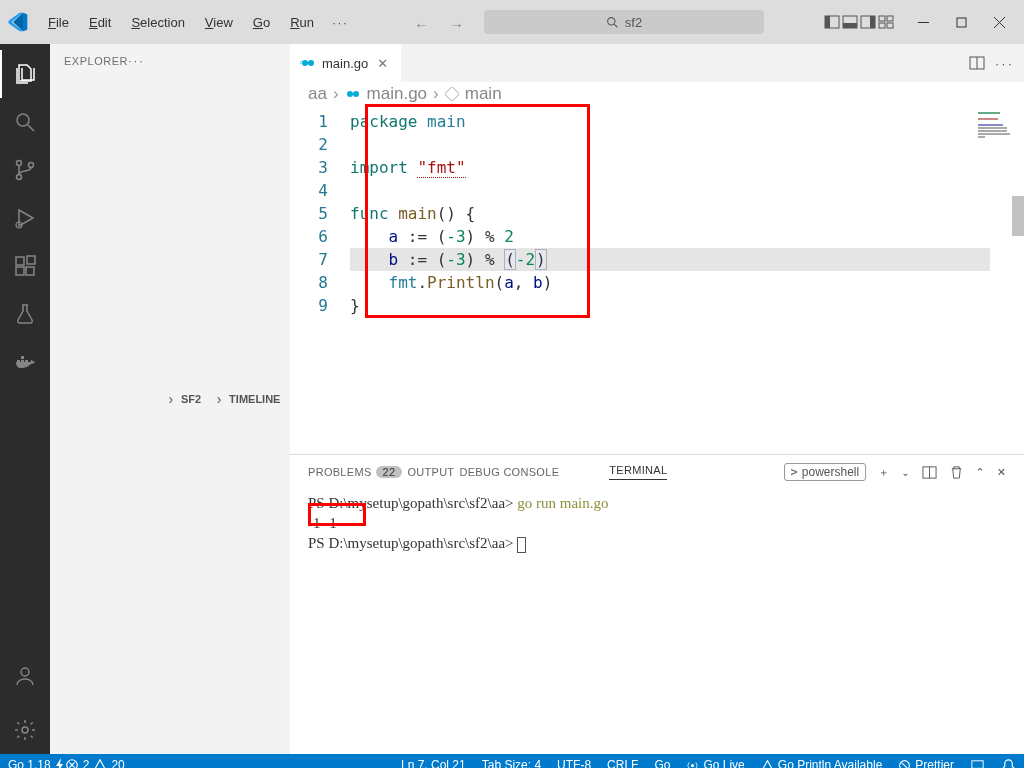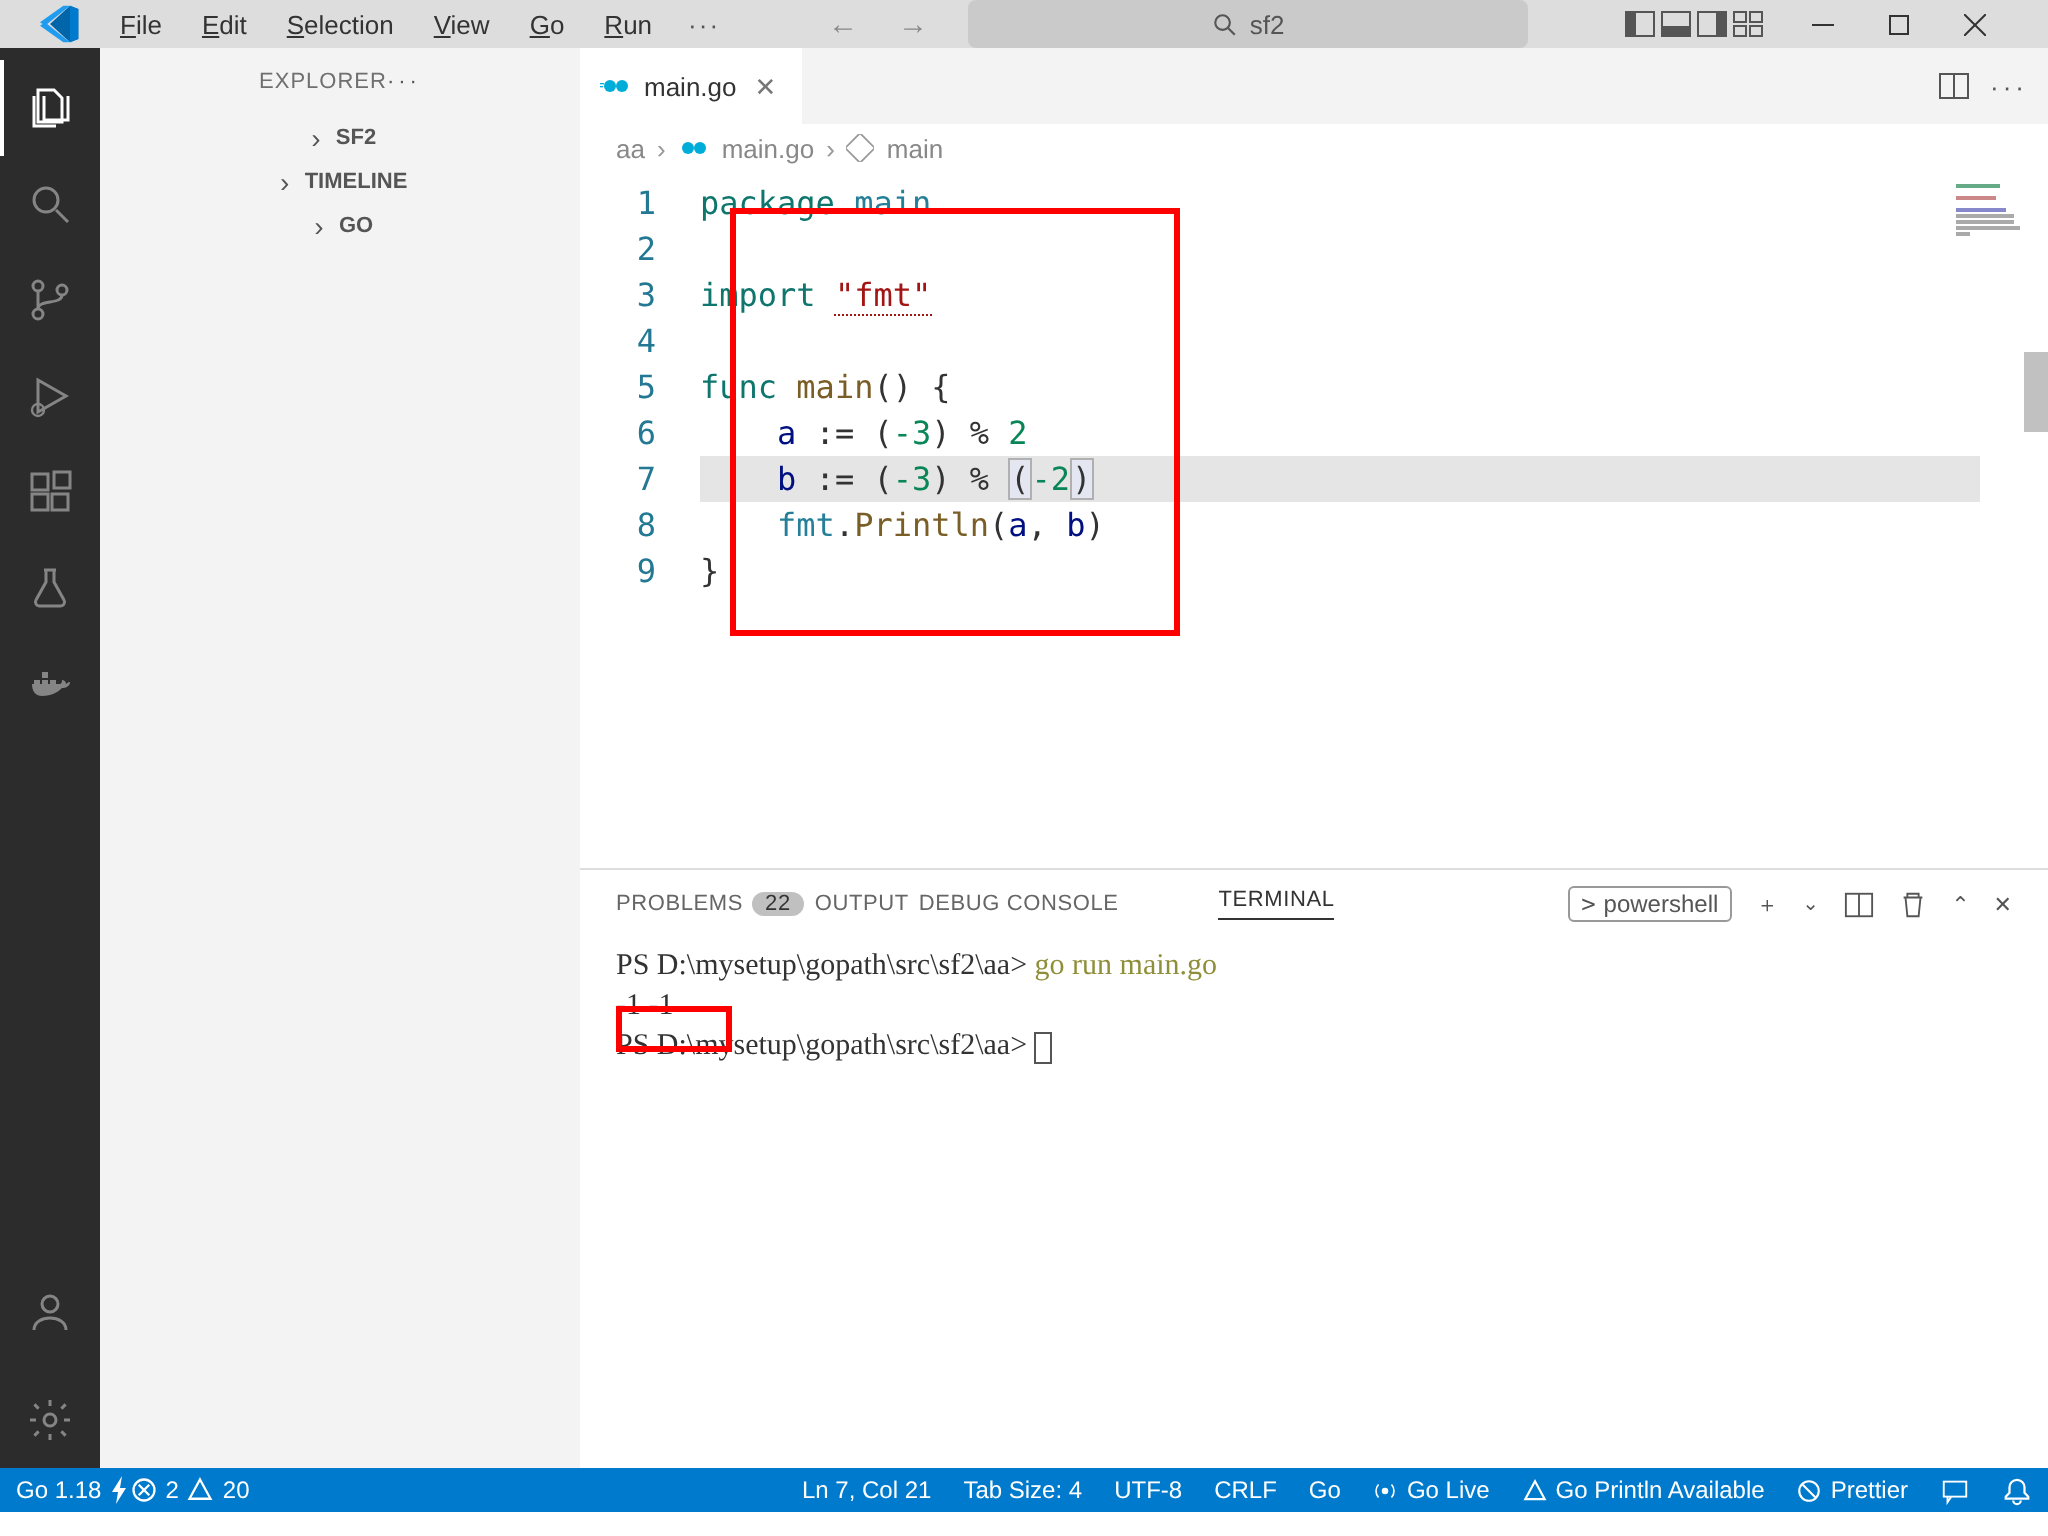--- a/index.html
+++ b/index.html
@@ -1,44 +1,44 @@
 <!DOCTYPE html>
 <html><head>
 <meta charset="utf-8">
 <style>
 * { margin:0; padding:0; box-sizing:border-box; }
 body { font-family:-apple-system,"Segoe UI",sans-serif; font-size:13px; width:1024px; height:768px; overflow:hidden; background:#fff; color:#333; }
-.titlebar { height:24px; background:#dddddd; display:flex; align-items:center; padding:0 20px; gap:4px; }
+.titlebar { height:44px; background:#dddddd; display:flex; align-items:center; padding:0 8px; gap:4px; }
 .vscode-icon { width:20px; height:20px; margin-right:8px; }
 .menu-item { padding:4px 8px; cursor:pointer; color:#333; }
 .menu-u { text-decoration:underline; }
 .tb-more { padding:4px 6px; color:#555; letter-spacing:1px; }
 .tb-spacer { flex:1; }
 .nav-arrow { padding:4px 8px; color:#888; font-size:15px; }
 .search-box { width:280px; height:24px; background:#cacaca; border-radius:4px; display:flex; align-items:center; justify-content:center; color:#555; gap:6px; margin:0 8px; }
 .win-btn { width:34px; height:28px; display:flex; align-items:center; justify-content:center; color:#444; }
 .layout-icons { display:flex; gap:2px; margin-right:8px; }
 .layout-icons svg { color:#555; }
 .main-row { display:flex; height:710px; }
 .activitybar { width:50px; background:#2c2c2c; display:flex; flex-direction:column; align-items:center; padding-top:6px; }
 .ab-item { width:50px; height:48px; display:flex; align-items:center; justify-content:center; color:#858585; cursor:pointer; position:relative; }
 .ab-item.active { color:#fff; }
 .ab-item.active::before { content:""; position:absolute; left:0; top:0; bottom:0; width:2px; background:#fff; }
 .ab-bottom { margin-top:auto; margin-bottom:6px; }
-.sidebar { width:240px; background:#f3f3f3; display:flex; flex-direction:column;align-items:center; }
+.sidebar { width:240px; background:#f3f3f3; display:flex; flex-direction:row; }
 .sb-header { height:34px; display:flex; align-items:center; padding:0 14px; color:#6f6f6f; font-size:11px; letter-spacing:.5px; justify-content:space-between; }
 .sb-more { letter-spacing:2px; color:#555; }
 .sb-section { padding:3px 6px 3px 6px; display:flex; align-items:center; gap:4px; font-weight:700; color:#555; font-size:11px; cursor:pointer; }
 .sb-section::before { content:"›"; display:inline-block; transform:none; font-size:14px; color:#555; width:12px; text-align:center; font-weight:400; }
 .editor-col { flex:1; display:flex; flex-direction:column; background:#fff; min-width:0; }
 .tabbar { height:38px; background:#f3f3f3; display:flex; align-items:stretch; }
 .tab { background:#fff; display:flex; align-items:center; padding:0 10px; gap:6px; color:#333; font-size:13px; }
 .tab-close { color:#777; padding:0 3px; }
 .tab-actions { margin-left:auto; display:flex; align-items:center; gap:10px; padding:0 10px; color:#555; }
-.breadcrumb { height:24px; display:flex; align-items:center; gap:6px; padding:0 18px; color:#888; font-size:13px; }
+.breadcrumb { height:24px; display:flex; align-items:center; gap:6px; padding:0 18px; color:#888; font-size:17px; }
 .bc-sep { color:#999; }
 .code-area { flex:1; display:flex; font-family:Consolas,monospace; font-size:16px; line-height:23px; position:relative; overflow:hidden; }
 .gutter { width:60px; text-align:right; color:#237893; padding-right:22px; padding-top:4px; }
 .gutter div { height:23px; }
 .code { padding-top:4px; position:relative; }
 .code-line { height:23px; white-space:pre; }
 .current-line { background:#e5e5e5; display:inline-block; min-width:640px; }
 .kw { color:#0f766e; }
 .str { color:#a31515; }
 .fn { color:#795e26; }

